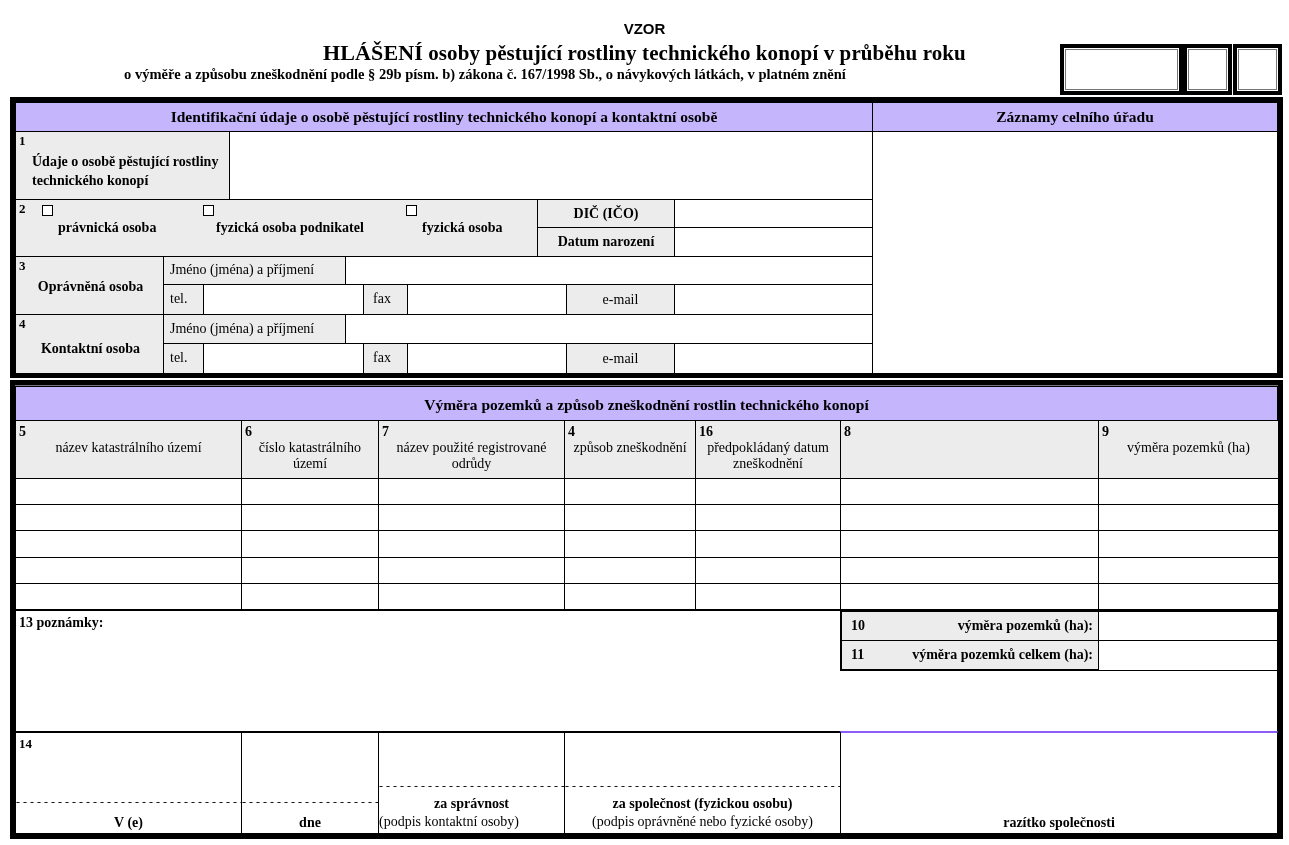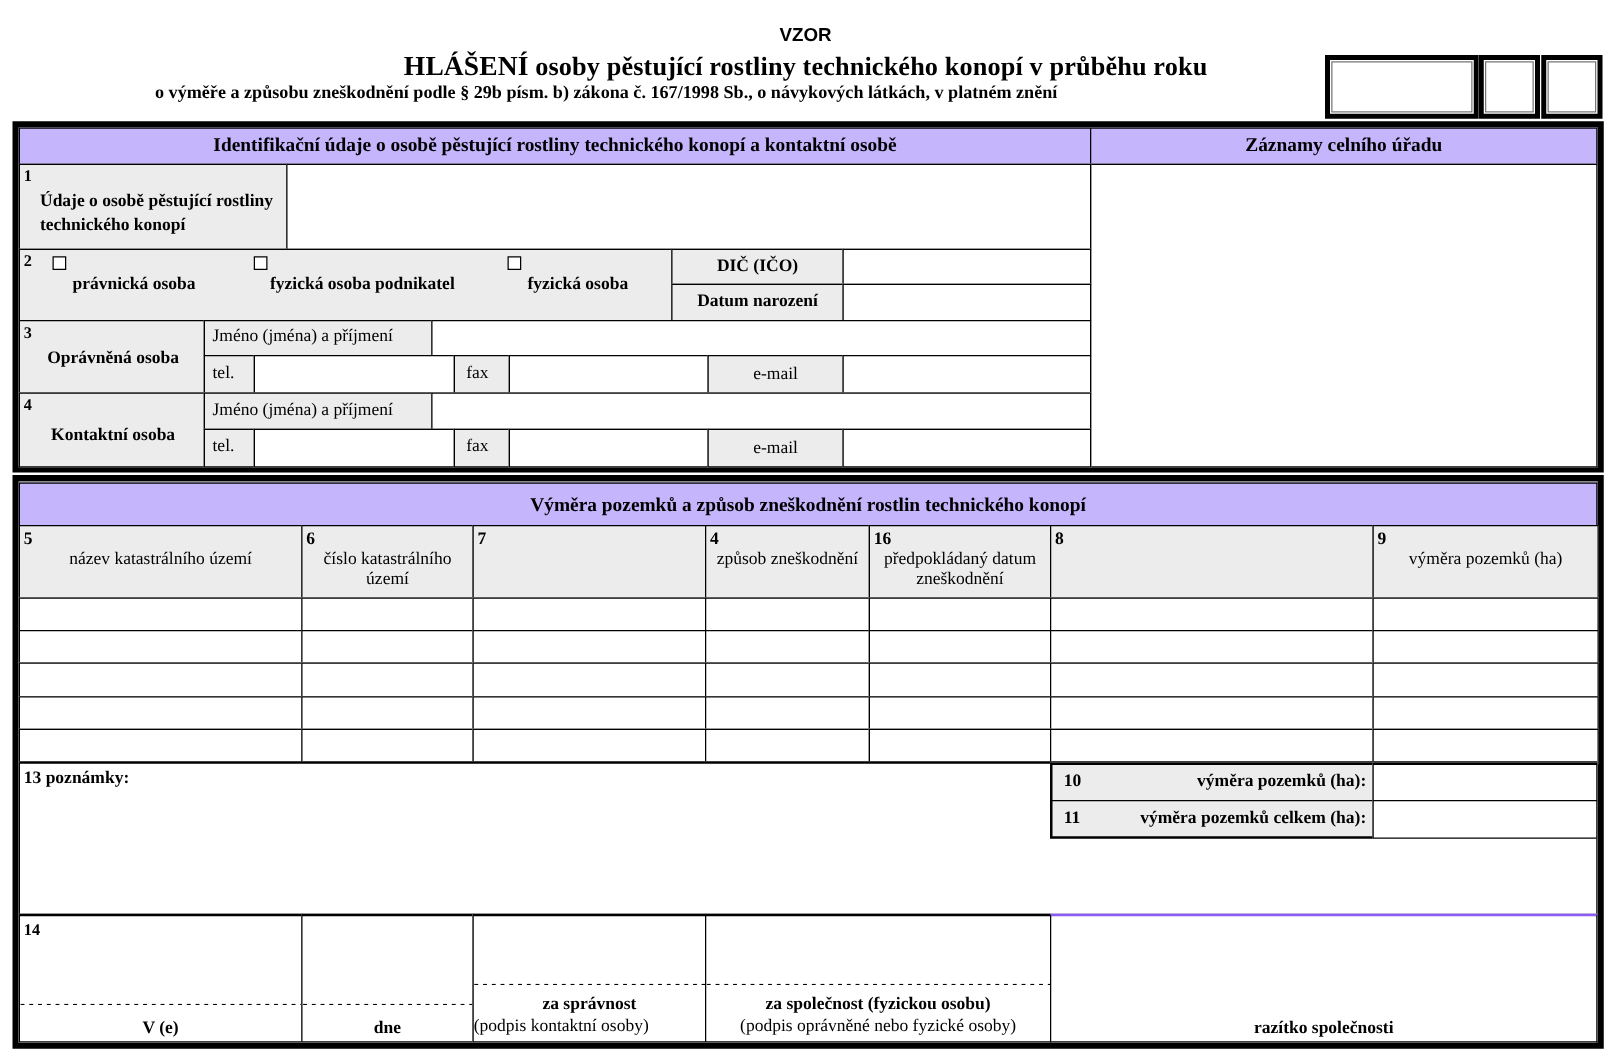--- a/index.html
+++ b/index.html
@@ -103,20 +103,21 @@
     <div class="cell gray colh" style="left: 15px; top: 420px; width: 227px; height: 59px; padding-top: 3px;">
       <span class="n">5</span>
       <span style="display: block; padding: 0px 3px;">název katastrálního území</span>
     </div>
     <div class="cell gray colh" style="left: 241px; top: 420px; width: 138px; height: 59px; padding-top: 3px;">
       <span class="n">6</span>
       <span style="display: block; padding: 0px 3px;">číslo katastrálního území</span>
     </div>
     <div class="cell gray colh" style="left: 378px; top: 420px; width: 187px; height: 59px; padding-top: 3px;">
       <span class="n">7</span>
+      <span style="display: block; padding: 0px 3px;">název použité registrované odrůdy</span>
     </div>
     <div class="cell gray colh" style="left: 564px; top: 420px; width: 132px; height: 59px; padding-top: 3px;">
       <span class="n">4</span>
       <span style="display: block; padding: 0px 3px;">způsob zneškodnění</span>
     </div>
     <div class="cell gray colh" style="left: 695px; top: 420px; width: 146px; height: 59px; padding-top: 3px;">
       <span class="n">16</span>
       <span style="display: block; padding: 0px 3px;">předpokládaný datum zneškodnění</span>
     </div>
     <div class="cell gray colh" style="left: 840px; top: 420px; width: 259px; height: 59px; padding-top: 3px;">

